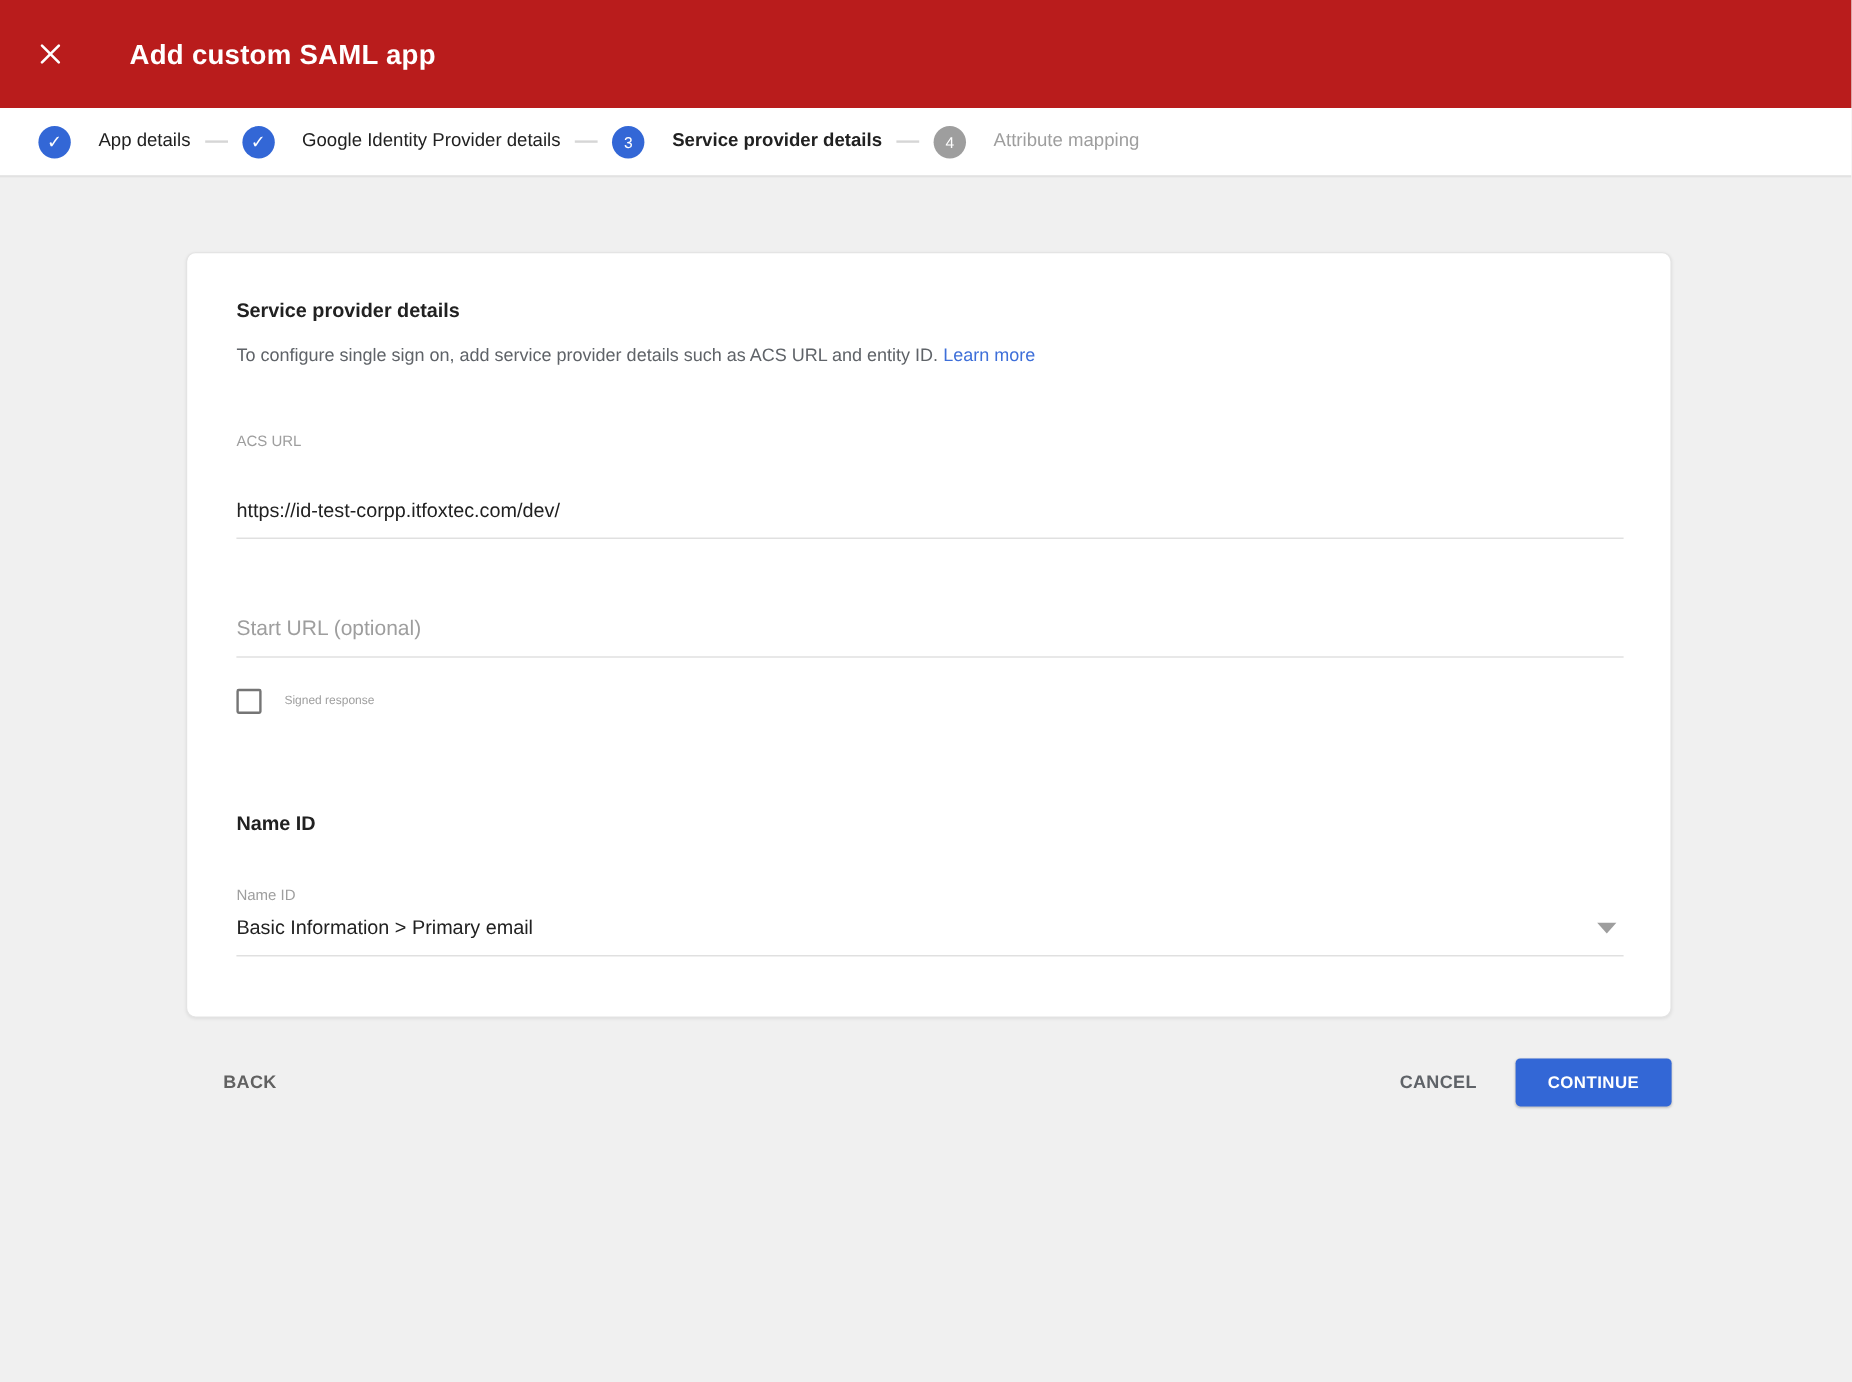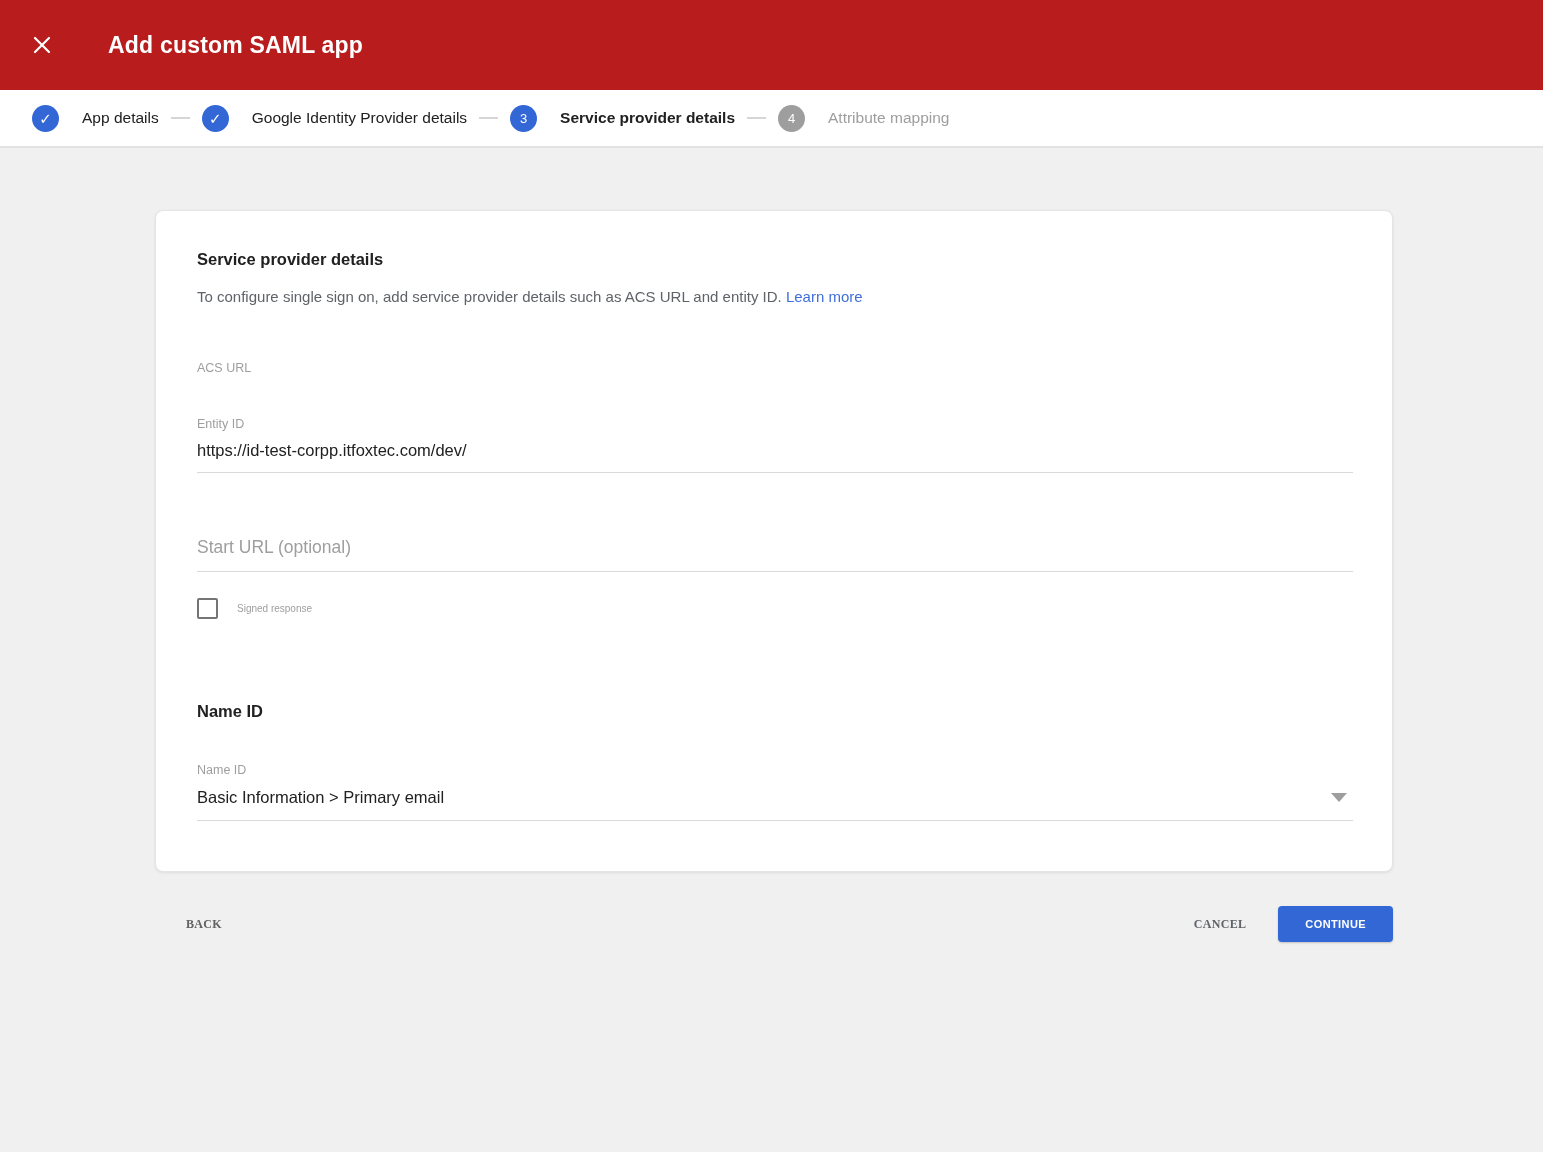--- a/index.html
+++ b/index.html
@@ -141,37 +141,37 @@
   
   .footer {
     width: 1238px;
     margin-left: 155px;
     margin-top: 34px;
     display: flex;
     align-items: center;
   }
   .text-btn {
     background: none; border: none; cursor: pointer;
-    font-family: Liberation Serif, serif;
-    font-size: 12px;
+    font-family: Liberation Sans, sans-serif;
+    font-size: 15px;
     font-weight: bold;
     color: #5f6368;
     letter-spacing: 0.3px;
     padding: 10px 8px;
   }
   .back-btn { margin-left: 23px; color: #616161; }
   .spacer { flex: 1; }
   .cancel-btn { margin-right: 24px; margin-left: 48px; }
   .primary-btn {
     background: #3367d6;
     color: #ffffff;
     border: none;
     border-radius: 4px;
     font-family: "Liberation Sans", "DejaVu Sans", sans-serif;
-    font-size: 11px;
+    font-size: 14px;
     font-weight: bold;
     letter-spacing: 0.4px;
     padding: 12px 27px;
     cursor: pointer;
     box-shadow: 0 1px 2px rgba(0,0,0,0.2);
   }
 </style>
 </head>
 <body>
 
@@ -216,21 +216,20 @@
 
     <h2 class="section-title">Service provider details</h2>
     <p class="section-desc"><span>To configure single sign on, add service provider details such as ACS URL and entity ID.</span>
       <a class="link">Learn more</a></p>
 
     <div class="field f-acs">
       <label class="field-label">ACS URL</label>
     </div>
 
     <div class="field f-entity">
-      <label class="field-label">Entity ID</label>
       <input class="text-input" type="text" value="https://id-test-corpp.itfoxtec.com/dev/" style="">
     </div>
 
     <div class="field f-start">
       <input class="text-input" type="text" placeholder="Start URL (optional)" style="">
     </div>
 
     <div class="checkbox-row">
       <span class="checkbox" role="checkbox" aria-checked="false"></span>
       <span class="checkbox-label">Signed response</span>

